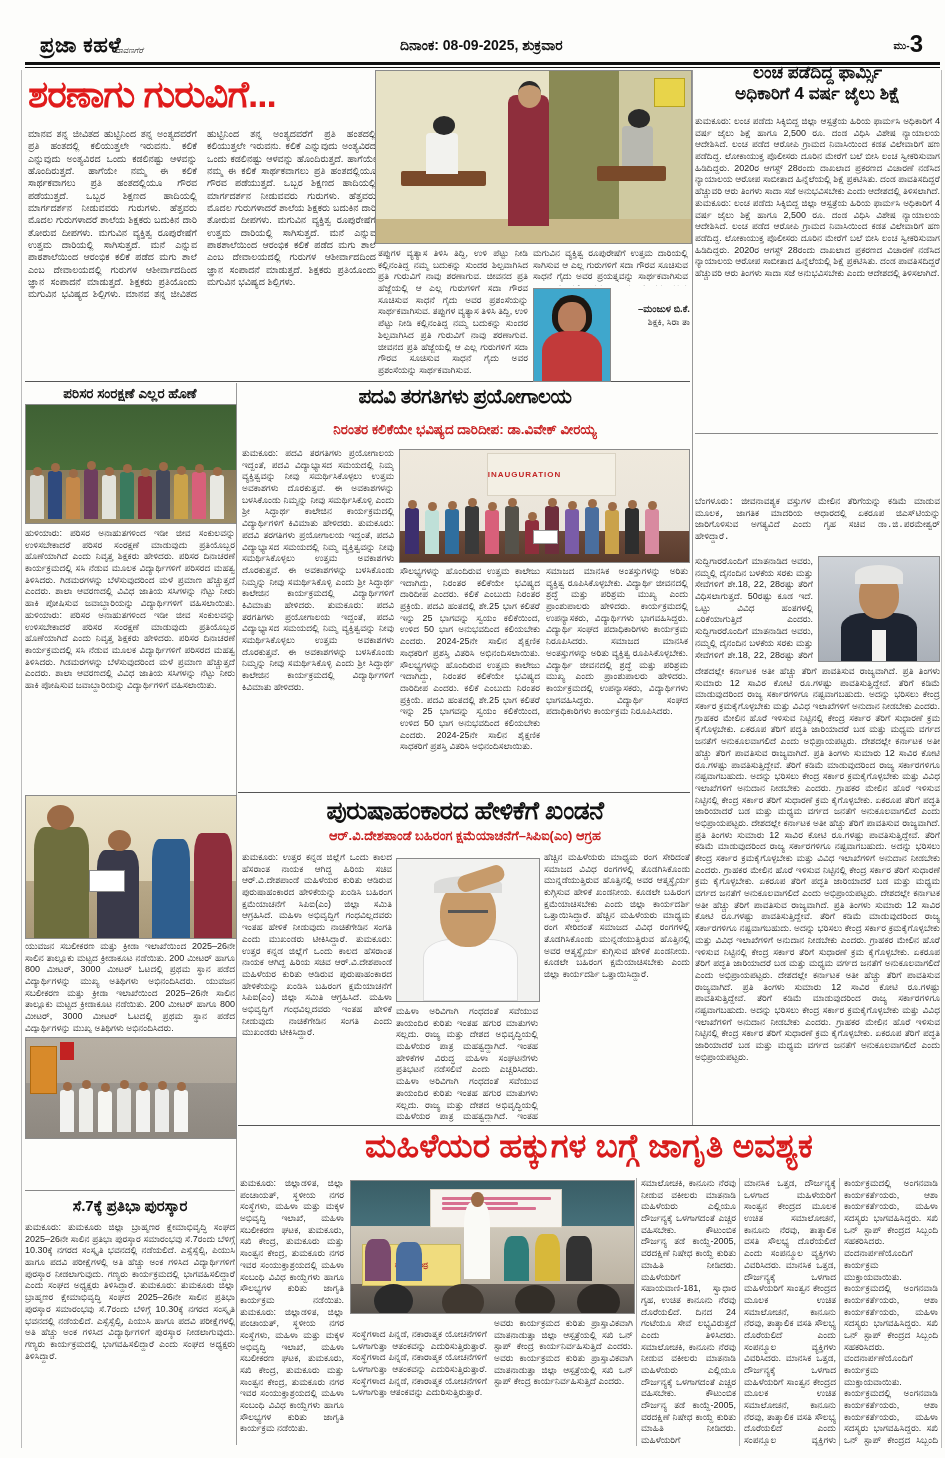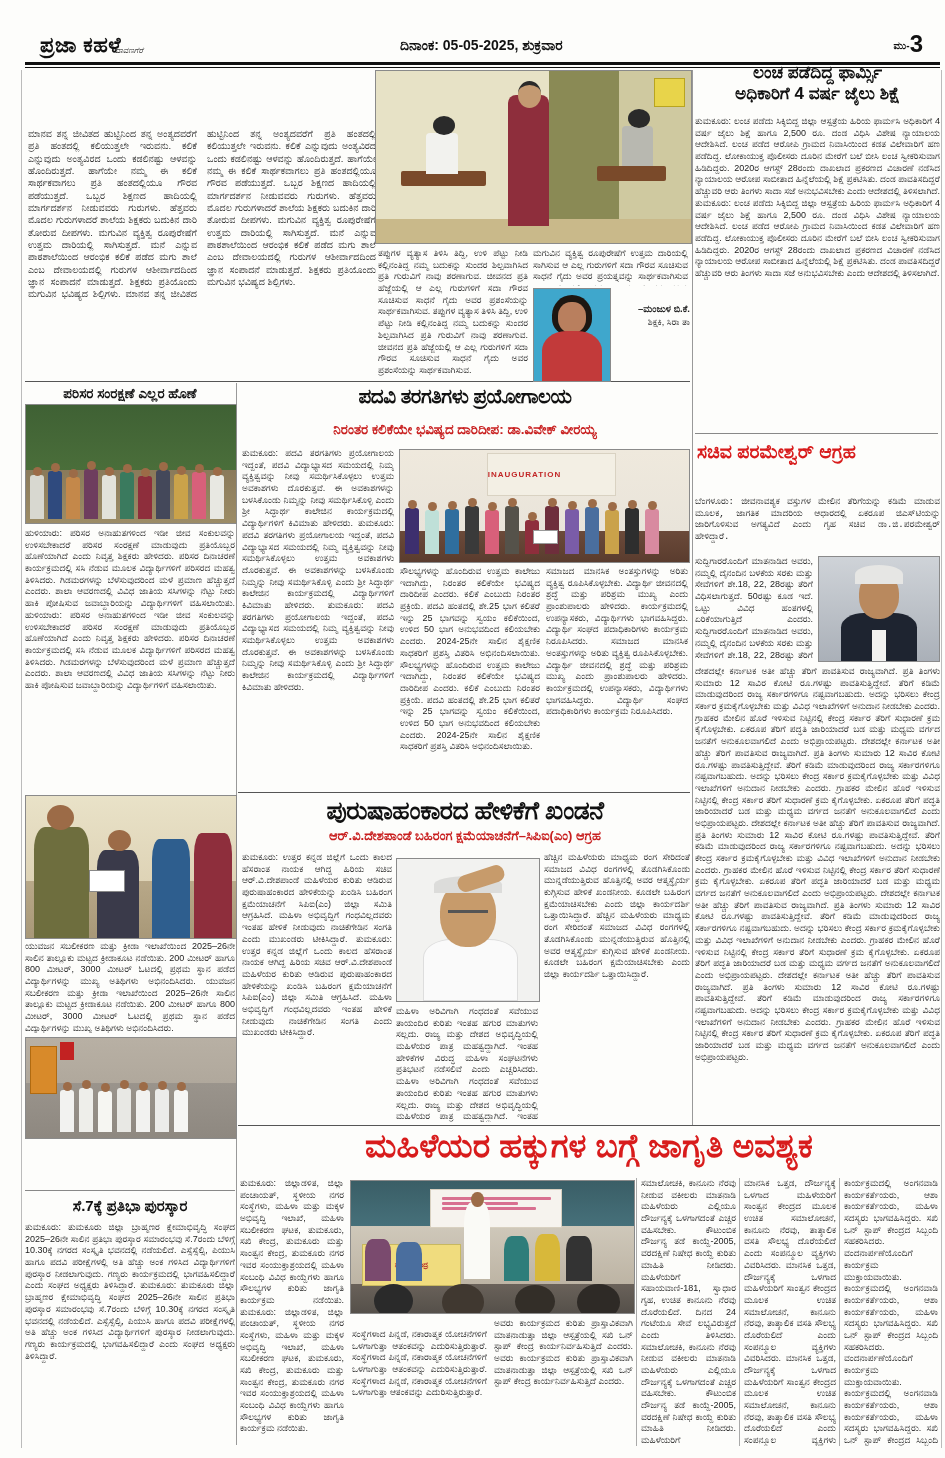--- a/index.html
+++ b/index.html
@@ -41,35 +41,36 @@
   .pinkbars{position:absolute;display:flex;flex-direction:column;gap:2px;}
   .pinkbars i{display:block;height:3px;background:#d87090;border-radius:1px;}
 </style>
 </head>
 <body>
 
 <div id="page">
 
   <div class="abs mast-title" style="left:40px;top:33px;">ಪ್ರಜಾ ಕಹಳೆ</div>
   <div class="abs mast-ed" style="left:115px;top:46px;">ದಾವಣಗೆರೆ</div>
-  <div class="abs mast-date" style="left:400px;top:37px;">ದಿನಾಂಕ: 05-05-2025, ಶುಕ್ರವಾರ</div>
+  <div class="abs mast-date" style="left:400px;top:37px;">ದಿನಾಂಕ: 08-09-2025, ಶುಕ್ರವಾರ</div>
   <div class="abs pgnum" style="right:22px;top:30px;"><span>ಮು-</span><b>3</b></div>
   <div class="hrule" style="left:25px;top:62px;width:915px;height:3px;"></div>
   <div class="hrule" style="left:25px;top:67px;width:915px;height:1px;"></div>
 
   <div class="vrule" style="left:21px;top:70px;height:1378px;background:#bbb;"></div>
   <div class="vrule" style="left:941px;top:70px;height:1378px;background:#bbb;"></div>
   <div class="vrule" style="left:236px;top:383px;height:1062px;"></div>
   <div class="vrule" style="left:692px;top:70px;height:1055px;"></div>
   <div class="hrule" style="left:25px;top:381px;width:665px;height:1px;background:#555;"></div>
   <div class="hrule" style="left:238px;top:792px;width:452px;height:1px;background:#555;"></div>
   <div class="hrule" style="left:238px;top:1125px;width:702px;height:1px;background:#555;"></div>
   <div class="hrule" style="left:695px;top:433px;width:243px;height:1px;background:#888;"></div>
   <div class="hrule" style="left:25px;top:1190px;width:210px;height:1px;background:#888;"></div>
 
+  <div class="abs h-red-xl" style="left:28px;top:76px;width:350px;">ಶರಣಾಗು ಗುರುವಿಗೆ...</div>
   <div class="abs bt bt2c" style="left:28px;top:128px;width:348px;height:250px;font-size:9.5px;">ಮಾನವ ತನ್ನ ಜೀವಿತದ ಹುಟ್ಟಿನಿಂದ ತನ್ನ ಅಂತ್ಯದವರೆಗೆ ಪ್ರತಿ ಹಂತದಲ್ಲಿ ಕಲಿಯುತ್ತಲೇ ಇರುವನು. ಕಲಿಕೆ ಎನ್ನುವುದು ಅಂತ್ಯವಿರದ ಒಂದು ಕಡಲಿನಷ್ಟು ಆಳವನ್ನು ಹೊಂದಿರುತ್ತದೆ. ಹಾಗೆಯೇ ನಮ್ಮ ಈ ಕಲಿಕೆ ಸಾರ್ಥಕವಾಗಲು ಪ್ರತಿ ಹಂತದಲ್ಲಿಯೂ ಗೌರವ ಪಡೆಯುತ್ತದೆ. ಒಬ್ಬರ ಶಿಕ್ಷಣದ ಹಾದಿಯಲ್ಲಿ ಮಾರ್ಗದರ್ಶನ ನೀಡುವವರು ಗುರುಗಳು. ಹೆತ್ತವರು ಮೊದಲ ಗುರುಗಳಾದರೆ ಶಾಲೆಯ ಶಿಕ್ಷಕರು ಬದುಕಿನ ದಾರಿ ತೋರುವ ದೀಪಗಳು. ಮಗುವಿನ ವ್ಯಕ್ತಿತ್ವ ರೂಪುರೇಷೆಗೆ ಉತ್ತಮ ದಾರಿಯಲ್ಲಿ ಸಾಗಿಸುತ್ತದೆ. ಮನೆ ಎನ್ನುವ ಪಾಠಶಾಲೆಯಿಂದ ಆರಂಭಿಕ ಕಲಿಕೆ ಪಡೆದ ಮಗು ಶಾಲೆ ಎಂಬ ದೇವಾಲಯದಲ್ಲಿ ಗುರುಗಳ ಆಶೀರ್ವಾದದಿಂದ ಜ್ಞಾನ ಸಂಪಾದನೆ ಮಾಡುತ್ತದೆ. ಶಿಕ್ಷಕರು ಪ್ರತಿಯೊಂದು ಮಗುವಿನ ಭವಿಷ್ಯದ ಶಿಲ್ಪಿಗಳು. ಮಾನವ ತನ್ನ ಜೀವಿತದ ಹುಟ್ಟಿನಿಂದ ತನ್ನ ಅಂತ್ಯದವರೆಗೆ ಪ್ರತಿ ಹಂತದಲ್ಲಿ ಕಲಿಯುತ್ತಲೇ ಇರುವನು. ಕಲಿಕೆ ಎನ್ನುವುದು ಅಂತ್ಯವಿರದ ಒಂದು ಕಡಲಿನಷ್ಟು ಆಳವನ್ನು ಹೊಂದಿರುತ್ತದೆ. ಹಾಗೆಯೇ ನಮ್ಮ ಈ ಕಲಿಕೆ ಸಾರ್ಥಕವಾಗಲು ಪ್ರತಿ ಹಂತದಲ್ಲಿಯೂ ಗೌರವ ಪಡೆಯುತ್ತದೆ. ಒಬ್ಬರ ಶಿಕ್ಷಣದ ಹಾದಿಯಲ್ಲಿ ಮಾರ್ಗದರ್ಶನ ನೀಡುವವರು ಗುರುಗಳು. ಹೆತ್ತವರು ಮೊದಲ ಗುರುಗಳಾದರೆ ಶಾಲೆಯ ಶಿಕ್ಷಕರು ಬದುಕಿನ ದಾರಿ ತೋರುವ ದೀಪಗಳು. ಮಗುವಿನ ವ್ಯಕ್ತಿತ್ವ ರೂಪುರೇಷೆಗೆ ಉತ್ತಮ ದಾರಿಯಲ್ಲಿ ಸಾಗಿಸುತ್ತದೆ. ಮನೆ ಎನ್ನುವ ಪಾಠಶಾಲೆಯಿಂದ ಆರಂಭಿಕ ಕಲಿಕೆ ಪಡೆದ ಮಗು ಶಾಲೆ ಎಂಬ ದೇವಾಲಯದಲ್ಲಿ ಗುರುಗಳ ಆಶೀರ್ವಾದದಿಂದ ಜ್ಞಾನ ಸಂಪಾದನೆ ಮಾಡುತ್ತದೆ. ಶಿಕ್ಷಕರು ಪ್ರತಿಯೊಂದು ಮಗುವಿನ ಭವಿಷ್ಯದ ಶಿಲ್ಪಿಗಳು.</div>
 
   <div class="photo" style="left:375px;top:70px;width:315px;height:172px;background:#e7e2c6;">
     <div class="sh" style="left:55%;top:0;width:22%;height:100%;background:#8a8a55;"></div>
     <div class="sh" style="left:77%;top:0;width:23%;height:100%;background:#cfc9a0;"></div>
     <div class="sh" style="left:0;bottom:0;width:100%;height:14%;background:#c9b98a;"></div>
     <div class="sh" style="left:8%;top:58%;width:27%;height:9%;background:#7a4a2a;border-radius:2px;"></div>
     <div class="sh" style="left:16%;top:36%;width:10%;height:24%;background:#f2f2ee;border-radius:4px 4px 0 0;"></div>
     <div class="sh" style="left:18%;top:26%;width:7%;height:11%;background:#2a2a2a;border-radius:50%;"></div>
     <div class="sh" style="left:42%;top:14%;width:13%;height:76%;background:#8e2e3c;border-radius:8px 8px 0 0;"></div>
@@ -93,21 +94,20 @@
     <div style="font-weight:normal;font-size:9px;">ಶಿಕ್ಷಕಿ, ಸಿರಾ ತಾ</div>
   </div>
 
   <div class="abs h-blk-col" style="left:695px;top:62px;width:245px;">
     <div>ಲಂಚ ಪಡೆದಿದ್ದ ಫಾರ್ಮ್ಸಿ</div>
     <div>ಅಧಿಕಾರಿಗೆ 4 ವರ್ಷ ಜೈಲು ಶಿಕ್ಷೆ</div>
   </div>
   <div class="abs bt" style="left:695px;top:116px;width:245px;height:312px;">ತುಮಕೂರು: ಲಂಚ ಪಡೆದು ಸಿಕ್ಕಿಬಿದ್ದ ಜಿಲ್ಲಾ ಆಸ್ಪತ್ರೆಯ ಹಿರಿಯ ಫಾರ್ಮಸಿ ಅಧಿಕಾರಿಗೆ 4 ವರ್ಷ ಜೈಲು ಶಿಕ್ಷೆ ಹಾಗೂ 2,500 ರೂ. ದಂಡ ವಿಧಿಸಿ ವಿಶೇಷ ನ್ಯಾಯಾಲಯ ಆದೇಶಿಸಿದೆ. ಲಂಚ ಪಡೆದ ಆರೋಪಿ ಗ್ರಾಮದ ನಿವಾಸಿಯಿಂದ ಕಡತ ವಿಲೇವಾರಿಗೆ ಹಣ ಪಡೆದಿದ್ದ. ಲೋಕಾಯುಕ್ತ ಪೊಲೀಸರು ದೂರಿನ ಮೇರೆಗೆ ಬಲೆ ಬೀಸಿ ಲಂಚ ಸ್ವೀಕರಿಸುವಾಗ ಹಿಡಿದಿದ್ದರು. 2020ರ ಆಗಸ್ಟ್ 28ರಂದು ದಾಖಲಾದ ಪ್ರಕರಣದ ವಿಚಾರಣೆ ನಡೆಸಿದ ನ್ಯಾಯಾಲಯ ಆರೋಪ ಸಾಬೀತಾದ ಹಿನ್ನೆಲೆಯಲ್ಲಿ ಶಿಕ್ಷೆ ಪ್ರಕಟಿಸಿತು. ದಂಡ ಪಾವತಿಸದಿದ್ದರೆ ಹೆಚ್ಚುವರಿ ಆರು ತಿಂಗಳು ಸಾದಾ ಸಜೆ ಅನುಭವಿಸಬೇಕು ಎಂದು ಆದೇಶದಲ್ಲಿ ತಿಳಿಸಲಾಗಿದೆ. ತುಮಕೂರು: ಲಂಚ ಪಡೆದು ಸಿಕ್ಕಿಬಿದ್ದ ಜಿಲ್ಲಾ ಆಸ್ಪತ್ರೆಯ ಹಿರಿಯ ಫಾರ್ಮಸಿ ಅಧಿಕಾರಿಗೆ 4 ವರ್ಷ ಜೈಲು ಶಿಕ್ಷೆ ಹಾಗೂ 2,500 ರೂ. ದಂಡ ವಿಧಿಸಿ ವಿಶೇಷ ನ್ಯಾಯಾಲಯ ಆದೇಶಿಸಿದೆ. ಲಂಚ ಪಡೆದ ಆರೋಪಿ ಗ್ರಾಮದ ನಿವಾಸಿಯಿಂದ ಕಡತ ವಿಲೇವಾರಿಗೆ ಹಣ ಪಡೆದಿದ್ದ. ಲೋಕಾಯುಕ್ತ ಪೊಲೀಸರು ದೂರಿನ ಮೇರೆಗೆ ಬಲೆ ಬೀಸಿ ಲಂಚ ಸ್ವೀಕರಿಸುವಾಗ ಹಿಡಿದಿದ್ದರು. 2020ರ ಆಗಸ್ಟ್ 28ರಂದು ದಾಖಲಾದ ಪ್ರಕರಣದ ವಿಚಾರಣೆ ನಡೆಸಿದ ನ್ಯಾಯಾಲಯ ಆರೋಪ ಸಾಬೀತಾದ ಹಿನ್ನೆಲೆಯಲ್ಲಿ ಶಿಕ್ಷೆ ಪ್ರಕಟಿಸಿತು. ದಂಡ ಪಾವತಿಸದಿದ್ದರೆ ಹೆಚ್ಚುವರಿ ಆರು ತಿಂಗಳು ಸಾದಾ ಸಜೆ ಅನುಭವಿಸಬೇಕು ಎಂದು ಆದೇಶದಲ್ಲಿ ತಿಳಿಸಲಾಗಿದೆ.</div>
 
   <div class="abs h-red-col" style="left:697px;top:440px;width:243px;">
-    <div>ಸಚಿವ ಪರಮೇಶ್ವರ್ ಆಗ್ರಹ</div>
   </div>
   <div class="abs bt" style="left:695px;top:497px;width:245px;height:56px;font-family:Liberation Mono, monospace;">ಬೆಂಗಳೂರು: ಜೀವನಾವಶ್ಯಕ ವಸ್ತುಗಳ ಮೇಲಿನ ತೆರಿಗೆಯನ್ನು ಕಡಿಮೆ ಮಾಡುವ ಮೂಲಕ, ಜಾಗತಿಕ ಮಾದರಿಯ ಆಧಾರದಲ್ಲಿ ಏಕರೂಪ ಜಿಎಸ್‌ಟಿಯನ್ನು ಜಾರಿಗೊಳಿಸುವ ಅಗತ್ಯವಿದೆ ಎಂದು ಗೃಹ ಸಚಿವ ಡಾ.ಜಿ.ಪರಮೇಶ್ವರ್ ಹೇಳಿದ್ದಾರೆ.</div>
   <div class="abs bt" style="left:695px;top:556px;width:118px;height:106px;">ಸುದ್ದಿಗಾರರೊಂದಿಗೆ ಮಾತನಾಡಿದ ಅವರು, ನಮ್ಮಲ್ಲಿ ದೈನಂದಿನ ಬಳಕೆಯ ಸರಕು ಮತ್ತು ಸೇವೆಗಳಿಗೆ ಶೇ.18, 22, 28ರಷ್ಟು ತೆರಿಗೆ ವಿಧಿಸಲಾಗುತ್ತದೆ. 50ರಷ್ಟು ಕೂಡ ಇದೆ. ಒಟ್ಟು ವಿವಿಧ ಹಂತಗಳಲ್ಲಿ ಏರಿಕೆಯಾಗುತ್ತಿದೆ ಎಂದರು. ಸುದ್ದಿಗಾರರೊಂದಿಗೆ ಮಾತನಾಡಿದ ಅವರು, ನಮ್ಮಲ್ಲಿ ದೈನಂದಿನ ಬಳಕೆಯ ಸರಕು ಮತ್ತು ಸೇವೆಗಳಿಗೆ ಶೇ.18, 22, 28ರಷ್ಟು ತೆರಿಗೆ ವಿಧಿಸಲಾಗುತ್ತದೆ. 50ರಷ್ಟು ಕೂಡ ಇದೆ. ಒಟ್ಟು ವಿವಿಧ ಹಂತಗಳಲ್ಲಿ ಏರಿಕೆಯಾಗುತ್ತಿದೆ ಎಂದರು.</div>
   <div class="photo" style="left:818px;top:556px;width:120px;height:104px;background:linear-gradient(#cfd3d8,#aab0b8);">
     <div class="sh" style="left:18%;bottom:0;width:64%;height:46%;background:#1e2430;border-radius:30% 30% 0 0;"></div>
     <div class="sh" style="left:44%;bottom:0;width:12%;height:30%;background:#f2f2f0;"></div>
     <div class="sh" style="left:33%;top:14%;width:34%;height:46%;background:#b9895e;border-radius:45%;"></div>
     <div class="sh" style="left:30%;top:8%;width:40%;height:18%;background:#e6e6e4;border-radius:50% 50% 0 0;"></div>
   </div>
   <div class="abs bt" style="left:695px;top:666px;width:245px;height:456px;">ದೇಶದಲ್ಲೇ ಕರ್ನಾಟಕ ಅತೀ ಹೆಚ್ಚು ತೆರಿಗೆ ಪಾವತಿಸುವ ರಾಜ್ಯವಾಗಿದೆ. ಪ್ರತಿ ತಿಂಗಳು ಸುಮಾರು 12 ಸಾವಿರ ಕೋಟಿ ರೂ.ಗಳಷ್ಟು ಪಾವತಿಸುತ್ತಿದ್ದೇವೆ. ತೆರಿಗೆ ಕಡಿಮೆ ಮಾಡುವುದರಿಂದ ರಾಜ್ಯ ಸರ್ಕಾರಗಳಿಗೂ ನಷ್ಟವಾಗಬಹುದು. ಅದನ್ನು ಭರಿಸಲು ಕೇಂದ್ರ ಸರ್ಕಾರ ಕ್ರಮಕೈಗೊಳ್ಳಬೇಕು ಮತ್ತು ವಿವಿಧ ಇಲಾಖೆಗಳಿಗೆ ಅನುದಾನ ನೀಡಬೇಕು ಎಂದರು. ಗ್ರಾಹಕರ ಮೇಲಿನ ಹೊರೆ ಇಳಿಸುವ ನಿಟ್ಟಿನಲ್ಲಿ ಕೇಂದ್ರ ಸರ್ಕಾರ ತೆರಿಗೆ ಸುಧಾರಣೆ ಕ್ರಮ ಕೈಗೊಳ್ಳಬೇಕು. ಏಕರೂಪ ತೆರಿಗೆ ಪದ್ಧತಿ ಜಾರಿಯಾದರೆ ಬಡ ಮತ್ತು ಮಧ್ಯಮ ವರ್ಗದ ಜನತೆಗೆ ಅನುಕೂಲವಾಗಲಿದೆ ಎಂದು ಅಭಿಪ್ರಾಯಪಟ್ಟರು. ದೇಶದಲ್ಲೇ ಕರ್ನಾಟಕ ಅತೀ ಹೆಚ್ಚು ತೆರಿಗೆ ಪಾವತಿಸುವ ರಾಜ್ಯವಾಗಿದೆ. ಪ್ರತಿ ತಿಂಗಳು ಸುಮಾರು 12 ಸಾವಿರ ಕೋಟಿ ರೂ.ಗಳಷ್ಟು ಪಾವತಿಸುತ್ತಿದ್ದೇವೆ. ತೆರಿಗೆ ಕಡಿಮೆ ಮಾಡುವುದರಿಂದ ರಾಜ್ಯ ಸರ್ಕಾರಗಳಿಗೂ ನಷ್ಟವಾಗಬಹುದು. ಅದನ್ನು ಭರಿಸಲು ಕೇಂದ್ರ ಸರ್ಕಾರ ಕ್ರಮಕೈಗೊಳ್ಳಬೇಕು ಮತ್ತು ವಿವಿಧ ಇಲಾಖೆಗಳಿಗೆ ಅನುದಾನ ನೀಡಬೇಕು ಎಂದರು. ಗ್ರಾಹಕರ ಮೇಲಿನ ಹೊರೆ ಇಳಿಸುವ ನಿಟ್ಟಿನಲ್ಲಿ ಕೇಂದ್ರ ಸರ್ಕಾರ ತೆರಿಗೆ ಸುಧಾರಣೆ ಕ್ರಮ ಕೈಗೊಳ್ಳಬೇಕು. ಏಕರೂಪ ತೆರಿಗೆ ಪದ್ಧತಿ ಜಾರಿಯಾದರೆ ಬಡ ಮತ್ತು ಮಧ್ಯಮ ವರ್ಗದ ಜನತೆಗೆ ಅನುಕೂಲವಾಗಲಿದೆ ಎಂದು ಅಭಿಪ್ರಾಯಪಟ್ಟರು. ದೇಶದಲ್ಲೇ ಕರ್ನಾಟಕ ಅತೀ ಹೆಚ್ಚು ತೆರಿಗೆ ಪಾವತಿಸುವ ರಾಜ್ಯವಾಗಿದೆ. ಪ್ರತಿ ತಿಂಗಳು ಸುಮಾರು 12 ಸಾವಿರ ಕೋಟಿ ರೂ.ಗಳಷ್ಟು ಪಾವತಿಸುತ್ತಿದ್ದೇವೆ. ತೆರಿಗೆ ಕಡಿಮೆ ಮಾಡುವುದರಿಂದ ರಾಜ್ಯ ಸರ್ಕಾರಗಳಿಗೂ ನಷ್ಟವಾಗಬಹುದು. ಅದನ್ನು ಭರಿಸಲು ಕೇಂದ್ರ ಸರ್ಕಾರ ಕ್ರಮಕೈಗೊಳ್ಳಬೇಕು ಮತ್ತು ವಿವಿಧ ಇಲಾಖೆಗಳಿಗೆ ಅನುದಾನ ನೀಡಬೇಕು ಎಂದರು. ಗ್ರಾಹಕರ ಮೇಲಿನ ಹೊರೆ ಇಳಿಸುವ ನಿಟ್ಟಿನಲ್ಲಿ ಕೇಂದ್ರ ಸರ್ಕಾರ ತೆರಿಗೆ ಸುಧಾರಣೆ ಕ್ರಮ ಕೈಗೊಳ್ಳಬೇಕು. ಏಕರೂಪ ತೆರಿಗೆ ಪದ್ಧತಿ ಜಾರಿಯಾದರೆ ಬಡ ಮತ್ತು ಮಧ್ಯಮ ವರ್ಗದ ಜನತೆಗೆ ಅನುಕೂಲವಾಗಲಿದೆ ಎಂದು ಅಭಿಪ್ರಾಯಪಟ್ಟರು. ದೇಶದಲ್ಲೇ ಕರ್ನಾಟಕ ಅತೀ ಹೆಚ್ಚು ತೆರಿಗೆ ಪಾವತಿಸುವ ರಾಜ್ಯವಾಗಿದೆ. ಪ್ರತಿ ತಿಂಗಳು ಸುಮಾರು 12 ಸಾವಿರ ಕೋಟಿ ರೂ.ಗಳಷ್ಟು ಪಾವತಿಸುತ್ತಿದ್ದೇವೆ. ತೆರಿಗೆ ಕಡಿಮೆ ಮಾಡುವುದರಿಂದ ರಾಜ್ಯ ಸರ್ಕಾರಗಳಿಗೂ ನಷ್ಟವಾಗಬಹುದು. ಅದನ್ನು ಭರಿಸಲು ಕೇಂದ್ರ ಸರ್ಕಾರ ಕ್ರಮಕೈಗೊಳ್ಳಬೇಕು ಮತ್ತು ವಿವಿಧ ಇಲಾಖೆಗಳಿಗೆ ಅನುದಾನ ನೀಡಬೇಕು ಎಂದರು. ಗ್ರಾಹಕರ ಮೇಲಿನ ಹೊರೆ ಇಳಿಸುವ ನಿಟ್ಟಿನಲ್ಲಿ ಕೇಂದ್ರ ಸರ್ಕಾರ ತೆರಿಗೆ ಸುಧಾರಣೆ ಕ್ರಮ ಕೈಗೊಳ್ಳಬೇಕು. ಏಕರೂಪ ತೆರಿಗೆ ಪದ್ಧತಿ ಜಾರಿಯಾದರೆ ಬಡ ಮತ್ತು ಮಧ್ಯಮ ವರ್ಗದ ಜನತೆಗೆ ಅನುಕೂಲವಾಗಲಿದೆ ಎಂದು ಅಭಿಪ್ರಾಯಪಟ್ಟರು. ದೇಶದಲ್ಲೇ ಕರ್ನಾಟಕ ಅತೀ ಹೆಚ್ಚು ತೆರಿಗೆ ಪಾವತಿಸುವ ರಾಜ್ಯವಾಗಿದೆ. ಪ್ರತಿ ತಿಂಗಳು ಸುಮಾರು 12 ಸಾವಿರ ಕೋಟಿ ರೂ.ಗಳಷ್ಟು ಪಾವತಿಸುತ್ತಿದ್ದೇವೆ. ತೆರಿಗೆ ಕಡಿಮೆ ಮಾಡುವುದರಿಂದ ರಾಜ್ಯ ಸರ್ಕಾರಗಳಿಗೂ ನಷ್ಟವಾಗಬಹುದು. ಅದನ್ನು ಭರಿಸಲು ಕೇಂದ್ರ ಸರ್ಕಾರ ಕ್ರಮಕೈಗೊಳ್ಳಬೇಕು ಮತ್ತು ವಿವಿಧ ಇಲಾಖೆಗಳಿಗೆ ಅನುದಾನ ನೀಡಬೇಕು ಎಂದರು. ಗ್ರಾಹಕರ ಮೇಲಿನ ಹೊರೆ ಇಳಿಸುವ ನಿಟ್ಟಿನಲ್ಲಿ ಕೇಂದ್ರ ಸರ್ಕಾರ ತೆರಿಗೆ ಸುಧಾರಣೆ ಕ್ರಮ ಕೈಗೊಳ್ಳಬೇಕು. ಏಕರೂಪ ತೆರಿಗೆ ಪದ್ಧತಿ ಜಾರಿಯಾದರೆ ಬಡ ಮತ್ತು ಮಧ್ಯಮ ವರ್ಗದ ಜನತೆಗೆ ಅನುಕೂಲವಾಗಲಿದೆ ಎಂದು ಅಭಿಪ್ರಾಯಪಟ್ಟರು.</div>

